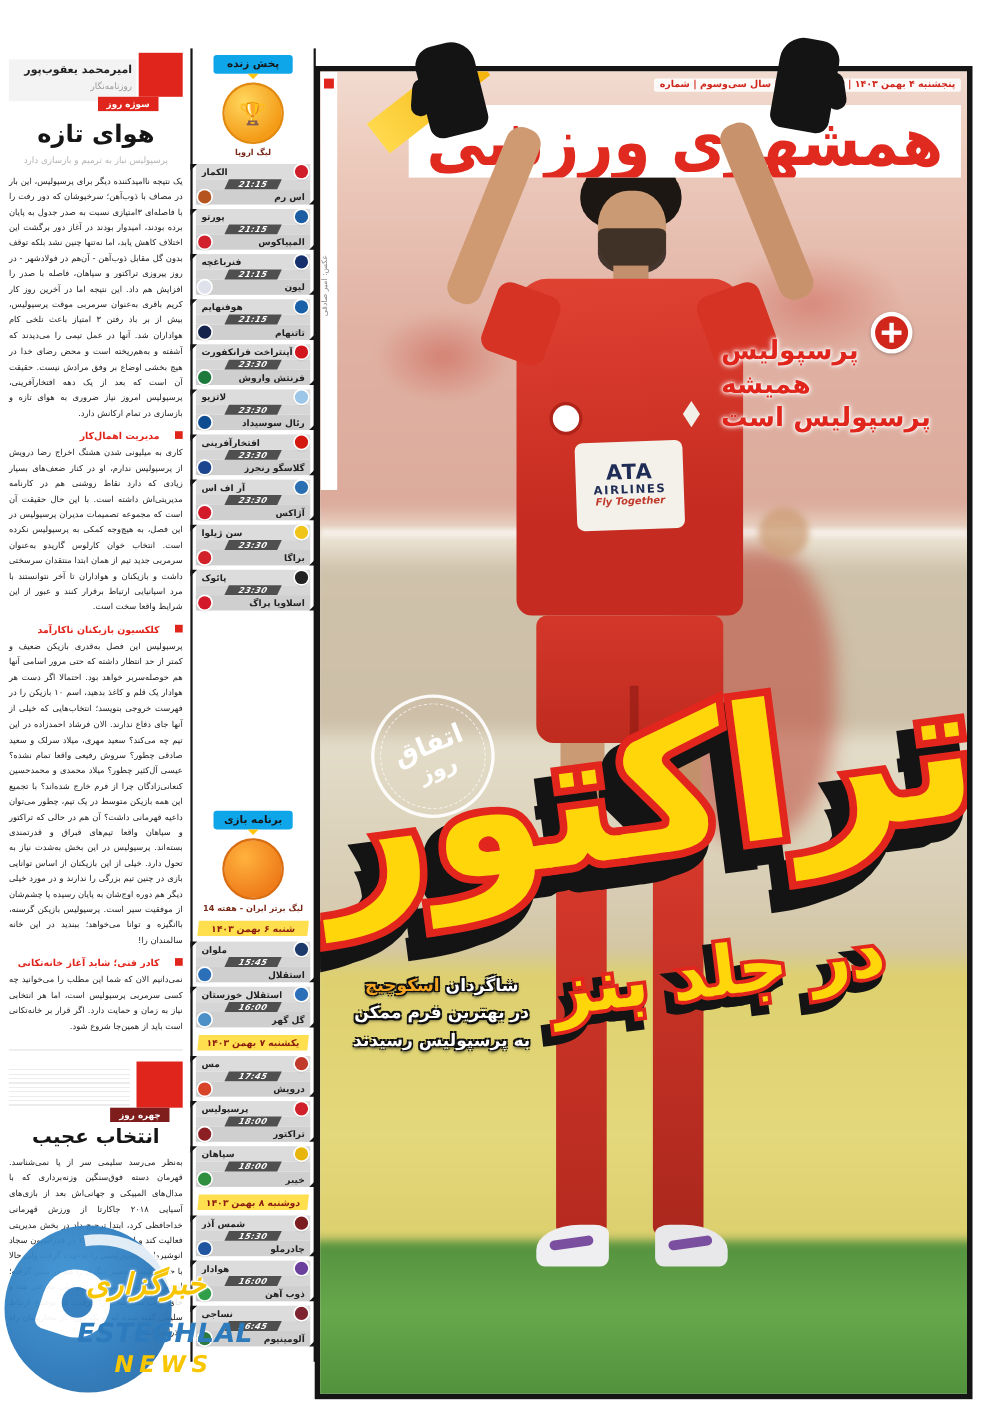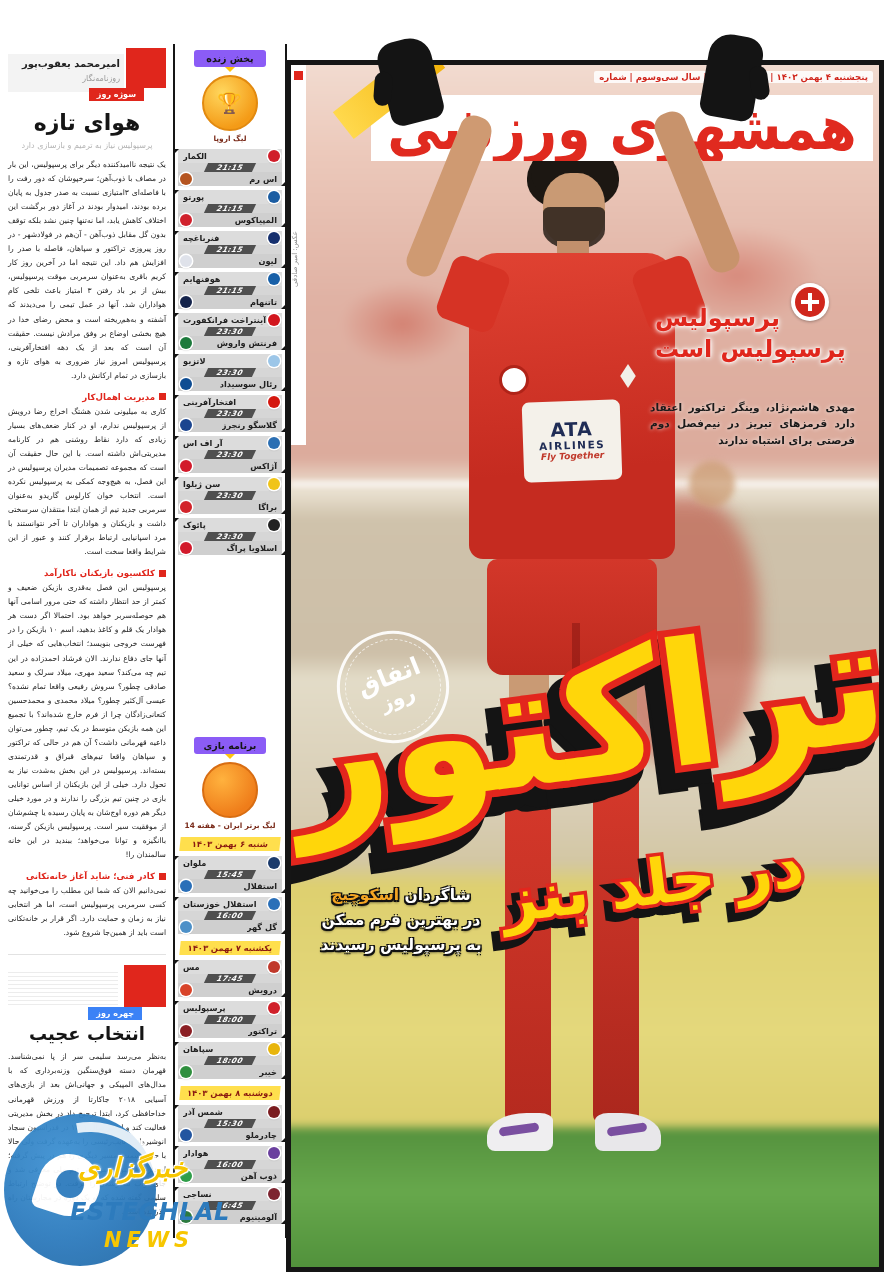--- a/index.html
+++ b/index.html
@@ -13,47 +13,47 @@
   .byline-bg{position:absolute;right:42px;top:6px;left:0;height:38px;background:#f3f3f3;}
   .subject-sq{position:absolute;right:0;top:0;width:40px;height:40px;background:#e0261c;}
   .subject-ribbon{position:absolute;right:22px;top:40px;background:#e0261c;color:#fff;
     font-size:8px;font-weight:bold;padding:2px 8px;}
   .byline-name{position:absolute;right:46px;top:10px;font-size:10px;font-weight:bold;color:#222;}
   .byline-role{position:absolute;right:46px;top:26px;font-size:8px;color:#9a9a9a;}
   .headline1{font-size:56px;font-weight:900;color:#e0261c;text-align:center;line-height:1.05;margin:6px 0 0;}
   .subhead1{font-size:22px;font-weight:900;color:#151515;text-align:center;margin:2px 0 6px;}
   .lead1{font-size:8px;color:#b4b4b4;text-align:center;margin:0 0 8px;}
   .bodytext{font-size:7.6px;line-height:1.85;color:#222;text-align:justify;margin:0 0 7px;}
-  .sec-head{display:flex;align-items:center;gap:4px;color:#e0261c;font-size:8.6px;font-weight:bold;margin:9px 0 3px;}
+  .sec-head{display:flex;align-items:flex-start;gap:14px;color:#e0261c;font-size:8.6px;font-weight:bold;margin:9px 0 3px;}
   .sec-bullet{width:7px;height:7px;background:#e0261c;flex:none;display:inline-block;}
   .article2{margin-top:14px;border-top:1px solid #e2e2e2;padding-top:8px;position:relative;}
   .a2-byhead{position:relative;height:56px;}
   .a2-sq{position:absolute;right:0;top:2px;width:42px;height:42px;background:#e0261c;}
-  .a2-ribbon{position:absolute;right:24px;top:44px;background:#3b82f6;color:#fff;font-size:8px;font-weight:bold;padding:2px 8px;margin-left:27px;}
+  .a2-ribbon{position:absolute;right:12px;top:44px;background:#7f1d1d;color:#fff;font-size:8px;font-weight:bold;padding:2px 8px;margin-left:27px;}
   .a2-lines{position:absolute;left:0;right:48px;top:6px;height:38px;
     background:repeating-linear-gradient(#fff 0 3px,#ececec 3px 4px);}
   .headline2{font-size:18px;font-weight:900;color:#151515;text-align:center;margin:4px 0 6px;}
   
   #watermark{position:absolute;left:4px;top:1106px;width:260px;height:170px;z-index:40;pointer-events:none;font-style:italic;}
   .wm-ball{position:absolute;left:0;top:8px;width:152px;height:152px;border-radius:50%;
     background:radial-gradient(circle at 38% 32%,#3f93d4 0%,#2d7bbd 55%,#2368a6 100%);opacity:.95;}
   .wm-ball::before{content:"";position:absolute;left:34px;top:40px;width:62px;height:62px;background:#fff;
     border-radius:50% 50% 50% 12%;transform:rotate(18deg);}
   .wm-ball::after{content:"";position:absolute;left:52px;top:56px;width:28px;height:28px;background:#2d7bbd;border-radius:50%;}
   .wm-arc{position:absolute;left:6px;top:16px;width:140px;height:140px;border-radius:50%;
     border:10px solid rgba(255,255,255,.85);border-color:rgba(255,255,255,.85) transparent transparent transparent;
     transform:rotate(35deg);}
   .wm-fa{position:absolute;left:74px;top:46px;font-size:27px;font-weight:900;color:#f7c600;
     text-shadow:0 0 3px #fff,0 0 3px #fff,1px 1px 0 #fff,-1px -1px 0 #fff;}
   .wm-en{position:absolute;left:66px;top:92px;font-size:24px;font-weight:900;color:#2d7bbd;letter-spacing:.5px;direction:ltr;}
   .wm-news{position:absolute;left:100px;top:122px;font-size:21px;font-weight:900;color:#f7c600;letter-spacing:5px;direction:ltr;}
   
   #schedule{position:absolute;left:173px;top:44px;width:104px;padding:4px 3px 10px;
     border-left:2px solid #151515;border-right:2px solid #151515;z-index:4;min-height:1150px;}
-  .tag{background:#8b5cf6;color:#151515;font-weight:900;font-size:9.5px;text-align:center;
+  .tag{background:#0ea5e9;color:#151515;font-weight:900;font-size:9.5px;text-align:center;
     border-radius:3px;padding:3px 2px;margin:2px 16px 8px;position:relative;}
   .tag::after{content:"";position:absolute;bottom:-5px;left:50%;margin-left:-5px;
     border:5px solid transparent;border-top-color:#ffc40c;border-bottom:0;}
   .emblem{width:52px;height:52px;border-radius:50%;margin:8px auto 3px;display:flex;
     align-items:center;justify-content:center;font-size:20px;}
   .emblem.uel{background:radial-gradient(circle at 35% 30%,#ffd75e,#f49b17 72%);border:2px solid #e28a10;}
   .emblem.ipl{background:radial-gradient(circle at 35% 30%,#ffb23e,#ef7d1a 72%);border:2px solid #d86d12;}
   .league-cap{font-size:7.4px;color:#7a2b1a;font-weight:bold;text-align:center;margin:1px 0 6px;}
   .date-chip{background:#ffdf4d;color:#8b1a10;font-weight:900;font-size:8.4px;text-align:center;
     margin:7px 2px 5px;padding:2px;transform:skewX(-6deg);}
@@ -523,23 +523,23 @@
     <div class="masthead">
       <span class="masthead-text">همشهری ورزشی</span>
     </div>
     <div class="dateline">پنجشنبه ۴ بهمن ۱۴۰۳ | ۲۴ رجب ۱۴۴۶ | سال سی‌وسوم | شماره</div>
 
     <div class="swiss">
         <div class="swiss-in"></div>
       </div>
     <div class="kicker">
       <div class="kl">پرسپولیس</div>
+      <div class="kl spread">همیشه</div>
       <div class="kl">پرسپولیس است</div>
     </div>
-    <div class="kicker-sub">مهدی هاشم‌نژاد، وینگر تراکتور اعتقاد دارد قرمزهای تبریز در نیم‌فصل دوم فرصتی برای اشتباه ندارند</div>
 
     <div class="stamp">
       <span class="s1">اتفاق</span>
       <span class="s2">روز</span>
     </div>
 
     <div class="h-wrap">
       <div class="h-layer h-black">تراکتور</div>
       <div class="h-layer h-red">تراکتور</div>
       <div class="h-layer h-yellow">تراکتور</div>

